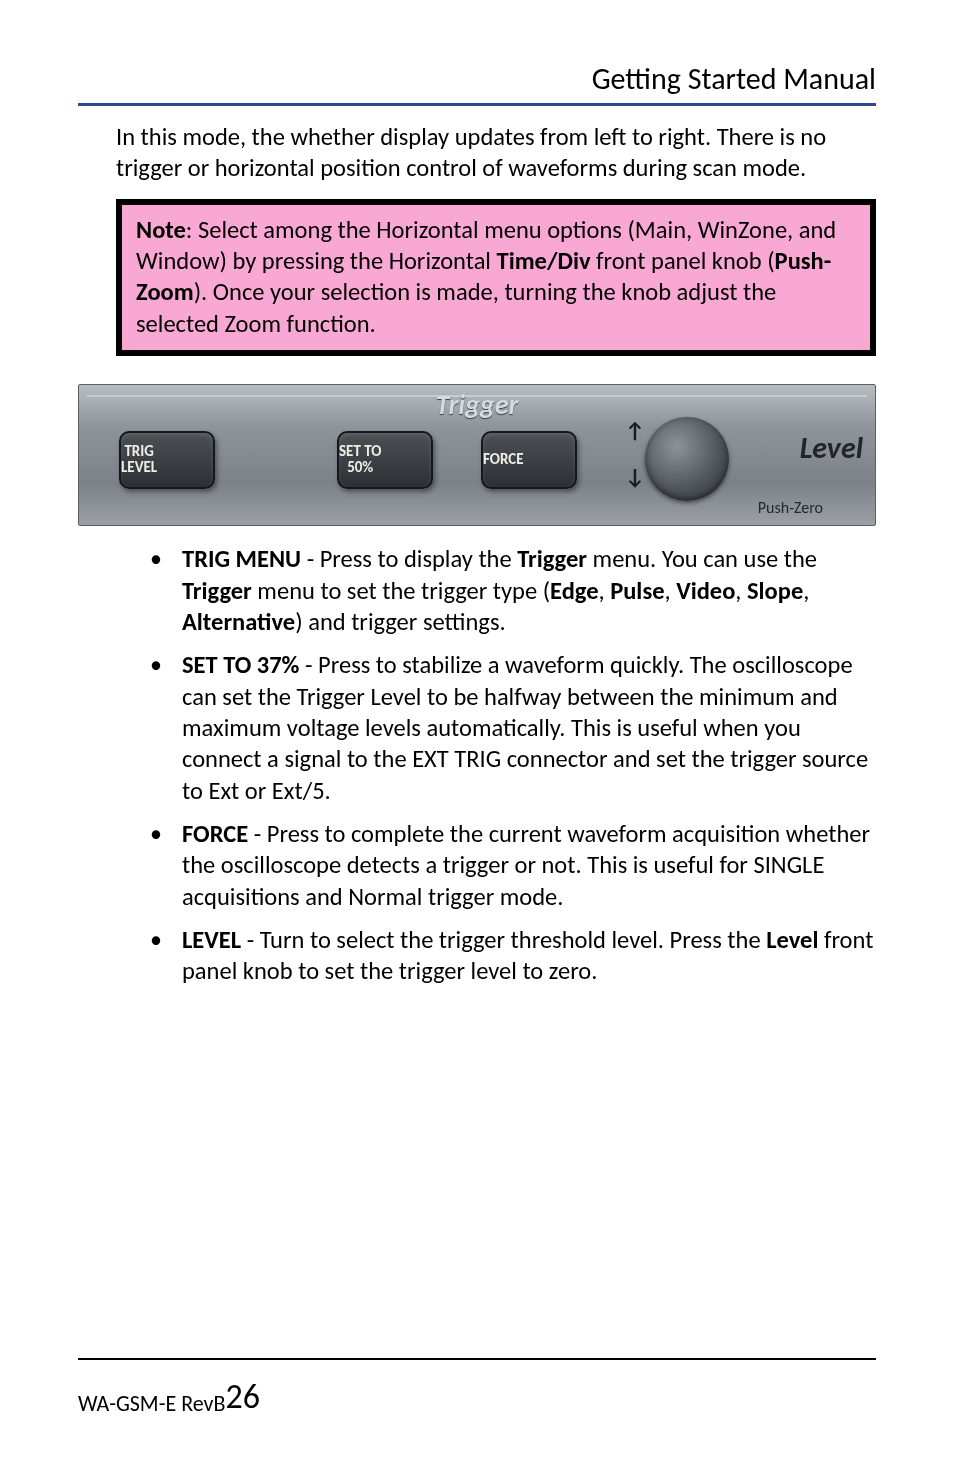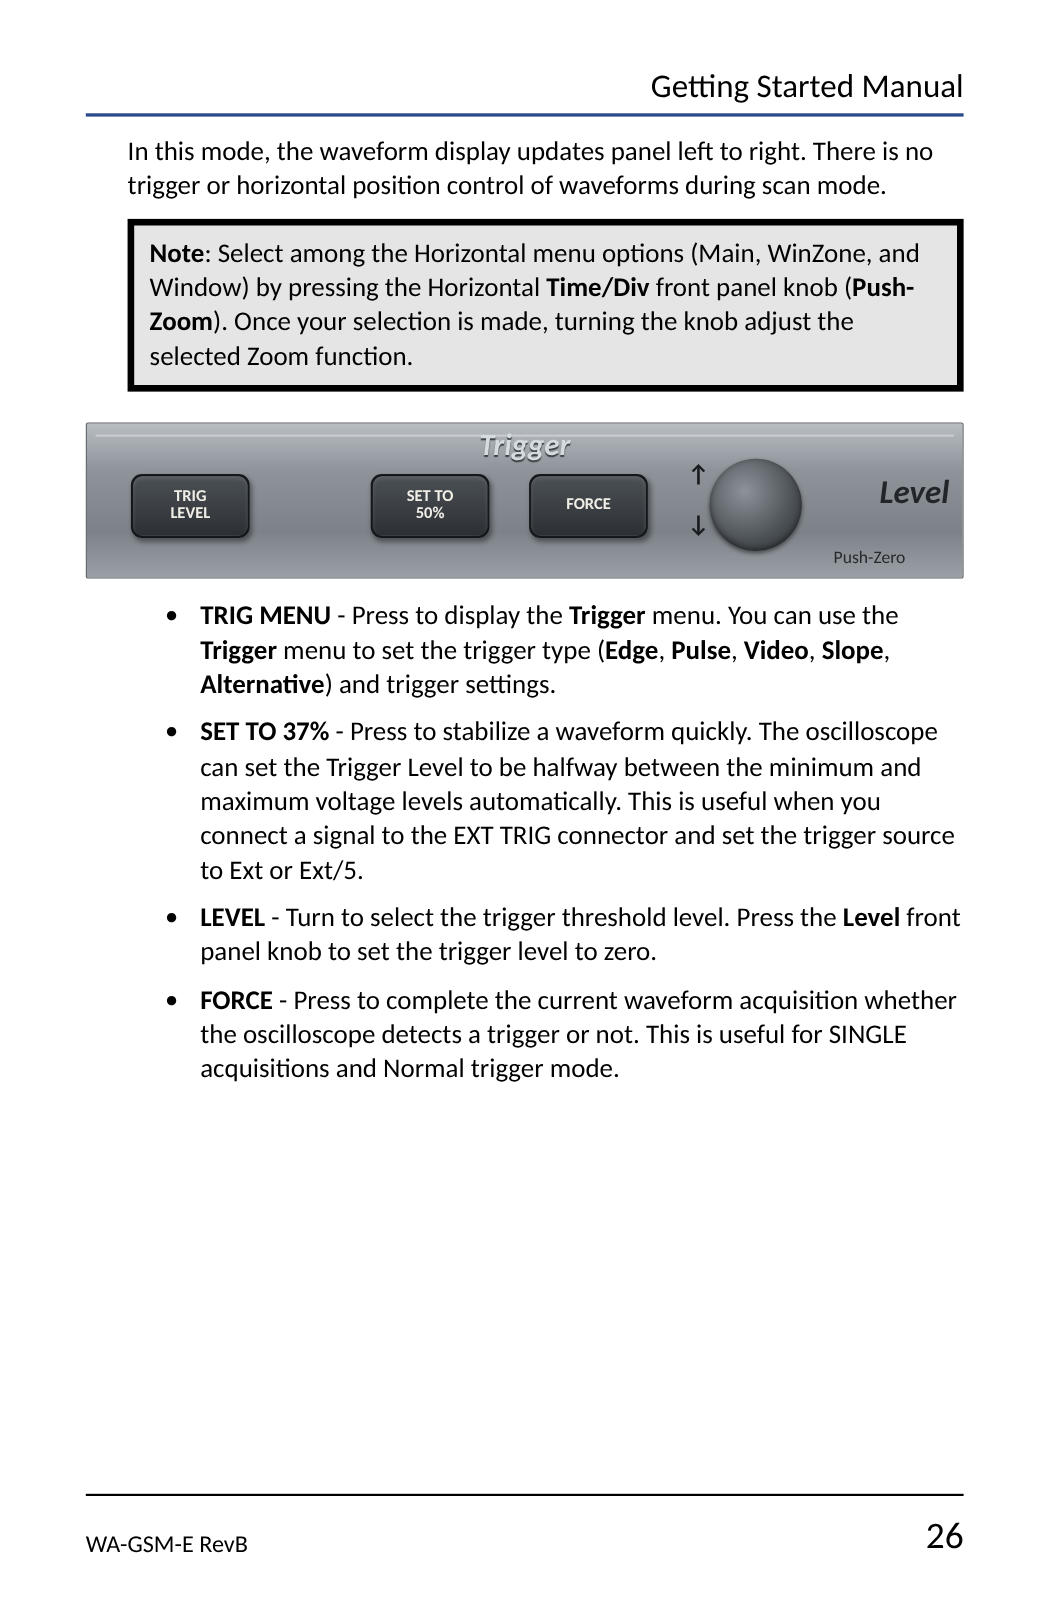--- a/index.html
+++ b/index.html
@@ -21,21 +21,21 @@
     font-size: 30px;
     font-weight: 400;
   }
   .intro {
     font-size: 24.5px;
     line-height: 1.28;
     margin-bottom: 14px;
     padding-left: 38px;
   }
   .note-box {
-    background: #e5e5e5;
+    background: #f9a8d4;
     border: 6px solid #000;
     margin: 0 0 28px 38px;
     padding: 10px 14px;
     font-size: 24.5px;
     line-height: 1.28;
     color: #000;
   }
   .note-box b { font-weight: 700; }
 
   
@@ -61,31 +61,31 @@
     transform: translateX(-50%);
     font-size: 28px;
     font-weight: 700;
     color: #d6dbe0;
     text-shadow: 0 1px 1px #3a3f44;
     font-style: italic;
   }
   .panel-btn {
     position: absolute;
     top: 46px;
-    width: 108px;
+    width: 96px;
     height: 58px;
     background: linear-gradient(#4b5055, #2c3034);
     border: 2px solid #15181b;
     border-radius: 10px;
     color: #f0ede6;
     font-size: 15px;
     font-weight: 700;
     display: flex;
     align-items: center;
-    justify-content: center;
+    justify-content: flex-start;
     text-align: center;
     line-height: 1.05;
     box-shadow: inset 0 2px 4px rgba(255,255,255,.12), 2px 3px 5px rgba(0,0,0,.4);
   }
   .panel-btn.trig { left: 40px; }
   .panel-btn.set50 { left: 218px; margin-left: 40px; }
   .panel-btn.force { left: 402px; }
   .knob-group {
     position: absolute;
     right: 10px;
@@ -153,39 +153,38 @@
   .bullets b { font-weight: 700; }
 
   .footer {
     position: absolute;
     left: 78px;
     right: 78px;
     bottom: 58px;
     border-top: 2px solid #000;
     padding-top: 16px;
     display: flex;
-    justify-content: space-between;
     align-items: flex-end;
   }
   .footer-left {
     font-size: 22px;
   }
   .footer-right {
     font-size: 34px;
     font-weight: 400;
   }
 </style>
 </head>
 <body>
 
 <div class="header">
   <div class="header-title">Getting Started Manual</div>
 </div>
 
-<p class="intro">In this mode, the waveform display updates panel left to right. There is no trigger or horizontal position control of waveforms during scan mode.</p>
+<p class="intro">In this mode, the whether display updates from left to right. There is no trigger or horizontal position control of waveforms during scan mode.</p>
 
 <div class="note-box">
   <b>Note</b><span>: Select among the Horizontal menu options (Main, WinZone, and Window) by pressing the Horizontal </span><b>Time/Div</b><span> front panel knob (</span><b>Push-Zoom</b><span>). Once your selection is made, turning the knob adjust the selected Zoom function.</span>
 </div>
 
 <div class="panel">
   <div class="panel-top-line"></div>
   <div class="panel-title">Trigger</div>
 
   <div class="panel-btn trig">
@@ -214,23 +213,23 @@
 </div>
 
 <ul class="bullets">
   <li>
     <b>TRIG MENU</b><span> - </span><span>Press to display the <b>Trigger</b> menu. You can use the <b>Trigger</b> menu to set the trigger type (<b>Edge</b>, <b>Pulse</b>, <b>Video</b>, <b>Slope</b>, <b>Alternative</b>) and trigger settings.</span>
   </li>
   <li>
     <b>SET TO 37%</b><span> - </span><span>Press to stabilize a waveform quickly. The oscilloscope can set the Trigger Level to be halfway between the minimum and maximum voltage levels automatically. This is useful when you connect a signal to the EXT TRIG connector and set the trigger source to Ext or Ext/5.</span>
   </li>
   <li>
+    <b>FORCE</b><span> - </span><span>Press to complete the current waveform acquisition whether the oscilloscope detects a trigger or not. This is useful for SINGLE acquisitions and Normal trigger mode.</span>
+  </li>
+  <li>
     <b>LEVEL</b><span> - </span><span>Turn to select the trigger threshold level. Press the <b>Level</b> front panel knob to set the trigger level to zero.</span>
-  </li>
-  <li>
-    <b>FORCE</b><span> - </span><span>Press to complete the current waveform acquisition whether the oscilloscope detects a trigger or not. This is useful for SINGLE acquisitions and Normal trigger mode.</span>
   </li>
 </ul>
 
 <div class="footer">
   <div class="footer-left">WA-GSM-E RevB</div>
   <div class="footer-right">26</div>
 </div>
 
 </body></html>

